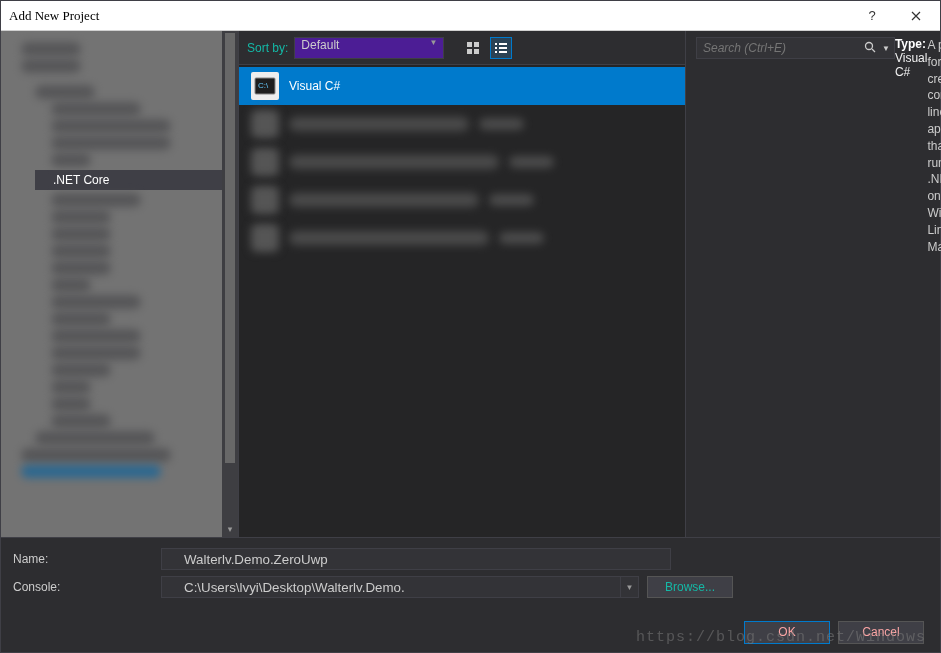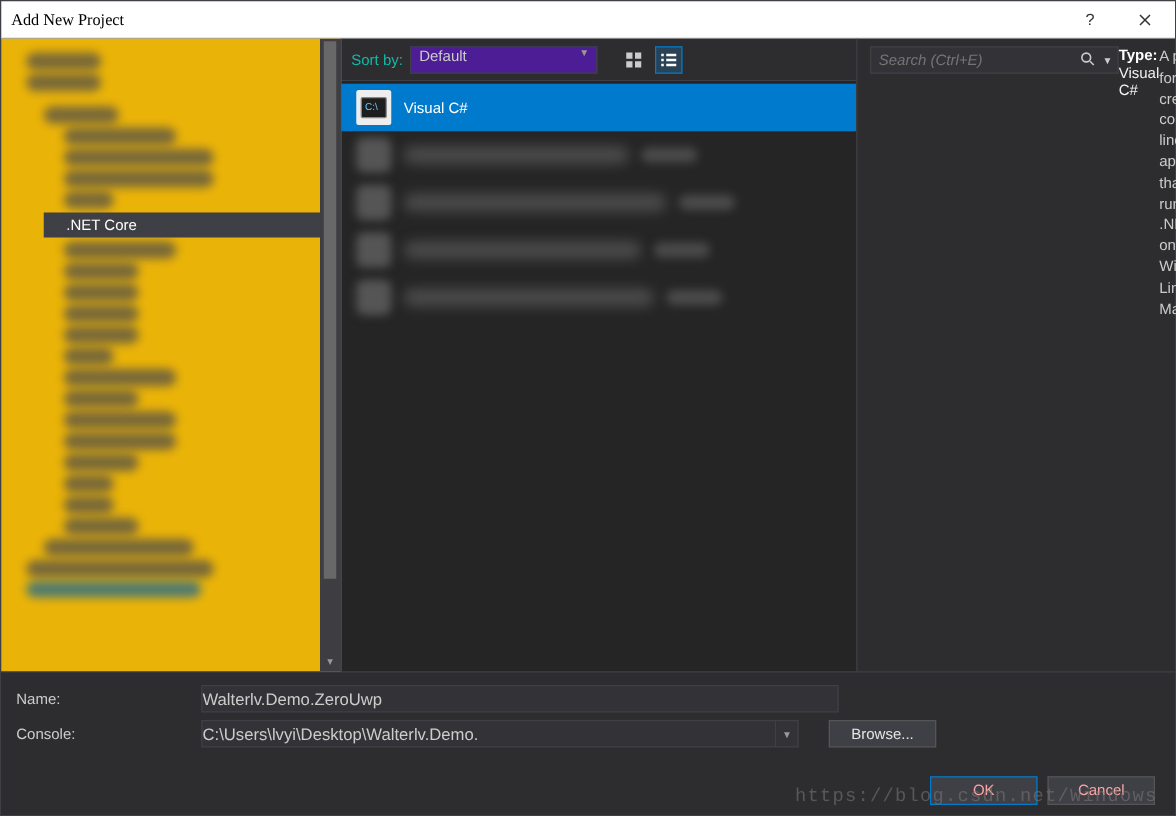--- a/index.html
+++ b/index.html
@@ -8,21 +8,21 @@
 
   
   .titlebar { height: 30px; background: #fff; color: #000; display: flex; align-items: center; padding: 0 2px 0 8px; border-bottom: 1px solid #d0d0d0; }
   .titlebar-title { flex: 1; font-size: 13px; font-family: Liberation Serif, serif; }
   .titlebar-btn { width: 44px; height: 28px; display: flex; align-items: center; justify-content: center; font-size: 13px; color: #333; }
 
   
   .main { flex: 1; display: flex; min-height: 0; background: #252526; }
 
   
-  .sidebar { width: 272px; background: #eab308; border-right: 1px solid #3f3f46; position: relative; overflow: hidden; }
+  .sidebar { width: 238px; background: #737373; border-right: 1px solid #3f3f46; position: relative; overflow: hidden; }
   .sidebar-inner { position: absolute; inset: 0 8px 0 0; }
   .tree { padding: 8px 0 8px 4px; }
   .blur-line { height: 14px; margin: 3px 10px 3px 16px; background: #4a4a4d; border-radius: 7px; filter: blur(4px); opacity: .7; }
   .blur-line.w30{width:40px}.blur-line.w50{width:60px}.blur-line.w70{width:90px}.blur-line.w90{width:120px}.blur-line.w120{width:150px}
   .indent1{margin-left:30px}.indent2{margin-left:46px}
   .tree-selected { background: #3f3f46; color: #fff; margin-left: 30px; padding: 3px 8px 3px 18px; }
   .link-line { height: 13px; margin: 3px 10px 3px 16px; background: #0e639c; border-radius: 7px; filter: blur(4px); opacity: .7; width: 140px; }
   .sidebar-scroll { position: absolute; right: 0; top: 0; bottom: 0; width: 16px; background: #3e3e42; }
   .sidebar-thumb { position: absolute; left: 3px; right: 3px; top: 2px; height: 430px; background: #686868; }
   .sidebar-arrow { position: absolute; left: 0; right: 0; height: 16px; display:flex; align-items:center; justify-content:center; color:#999; font-size:9px; }
@@ -54,25 +54,25 @@
   .search-icon { color: #ccc; padding: 0 4px; font-size: 12px; }
   .search-dd { color: #ccc; font-size: 8px; padding-left: 2px; }
   .detail-type { margin-bottom: 4px; }
   .detail-type b { color: #fff; font-weight: 600; }
   .detail-desc { color: #ccc; line-height: 1.4; }
 
   
   .bottom { background: #2d2d30; border-top: 1px solid #3f3f46; padding: 10px 16px 8px 12px; }
   .form-row { display: flex; align-items: center; margin-bottom: 6px; gap: 8px; }
   .form-label { width: 140px; color: #ccc; }
-  .form-input { flex: 1; height: 22px; background: #333337; border: 1px solid #3f3f46; color: #ccc; padding: 0 0; max-width: 510px; }
+  .form-input { flex: 1; height: 22px; background: #333337; border: 1px solid #3f3f46; color: #ccc; padding: 0 22px; max-width: 510px; }
   .form-input-wrap { flex: 1; max-width: 478px; position: relative; display: flex; }
   .form-input-wrap .form-input { max-width: none; }
   .loc-dd { width: 18px; height: 22px; background: #333337; border: 1px solid #3f3f46; border-left: none; display:flex; align-items:center; justify-content:center; color:#999; font-size:8px; }
-  .browse-btn { margin-left: 16px; width: 86px; height: 22px; background: #3f3f46; border: 1px solid #555; color: #e5e5e5; text-align: center; display:flex; align-items:center; justify-content:center; }
+  .browse-btn { margin-left: 0; width: 86px; height: 22px; background: #3f3f46; border: 1px solid #555; color: #14b8a6; text-align: center; display:flex; align-items:center; justify-content:center; }
 
   
   .footer { height: 40px; display: flex; align-items: center; justify-content: flex-end; padding: 0 16px; gap: 8px; background: #2d2d30; position: relative; }
   .btn { width: 86px; height: 23px; background: #3f3f46; border: 1px solid #555; color: #fca5a5; display:flex; align-items:center; justify-content:center; }
   .btn.primary { border: 1px solid #007acc; }
   .watermark { position: absolute; right: 14px; bottom: 6px; color: #7a7a7a; font-family: "Courier New", monospace; letter-spacing: 1px; font-size: 15px; opacity: .55; pointer-events: none; }
 </style>
 </head>
 <body>
 

